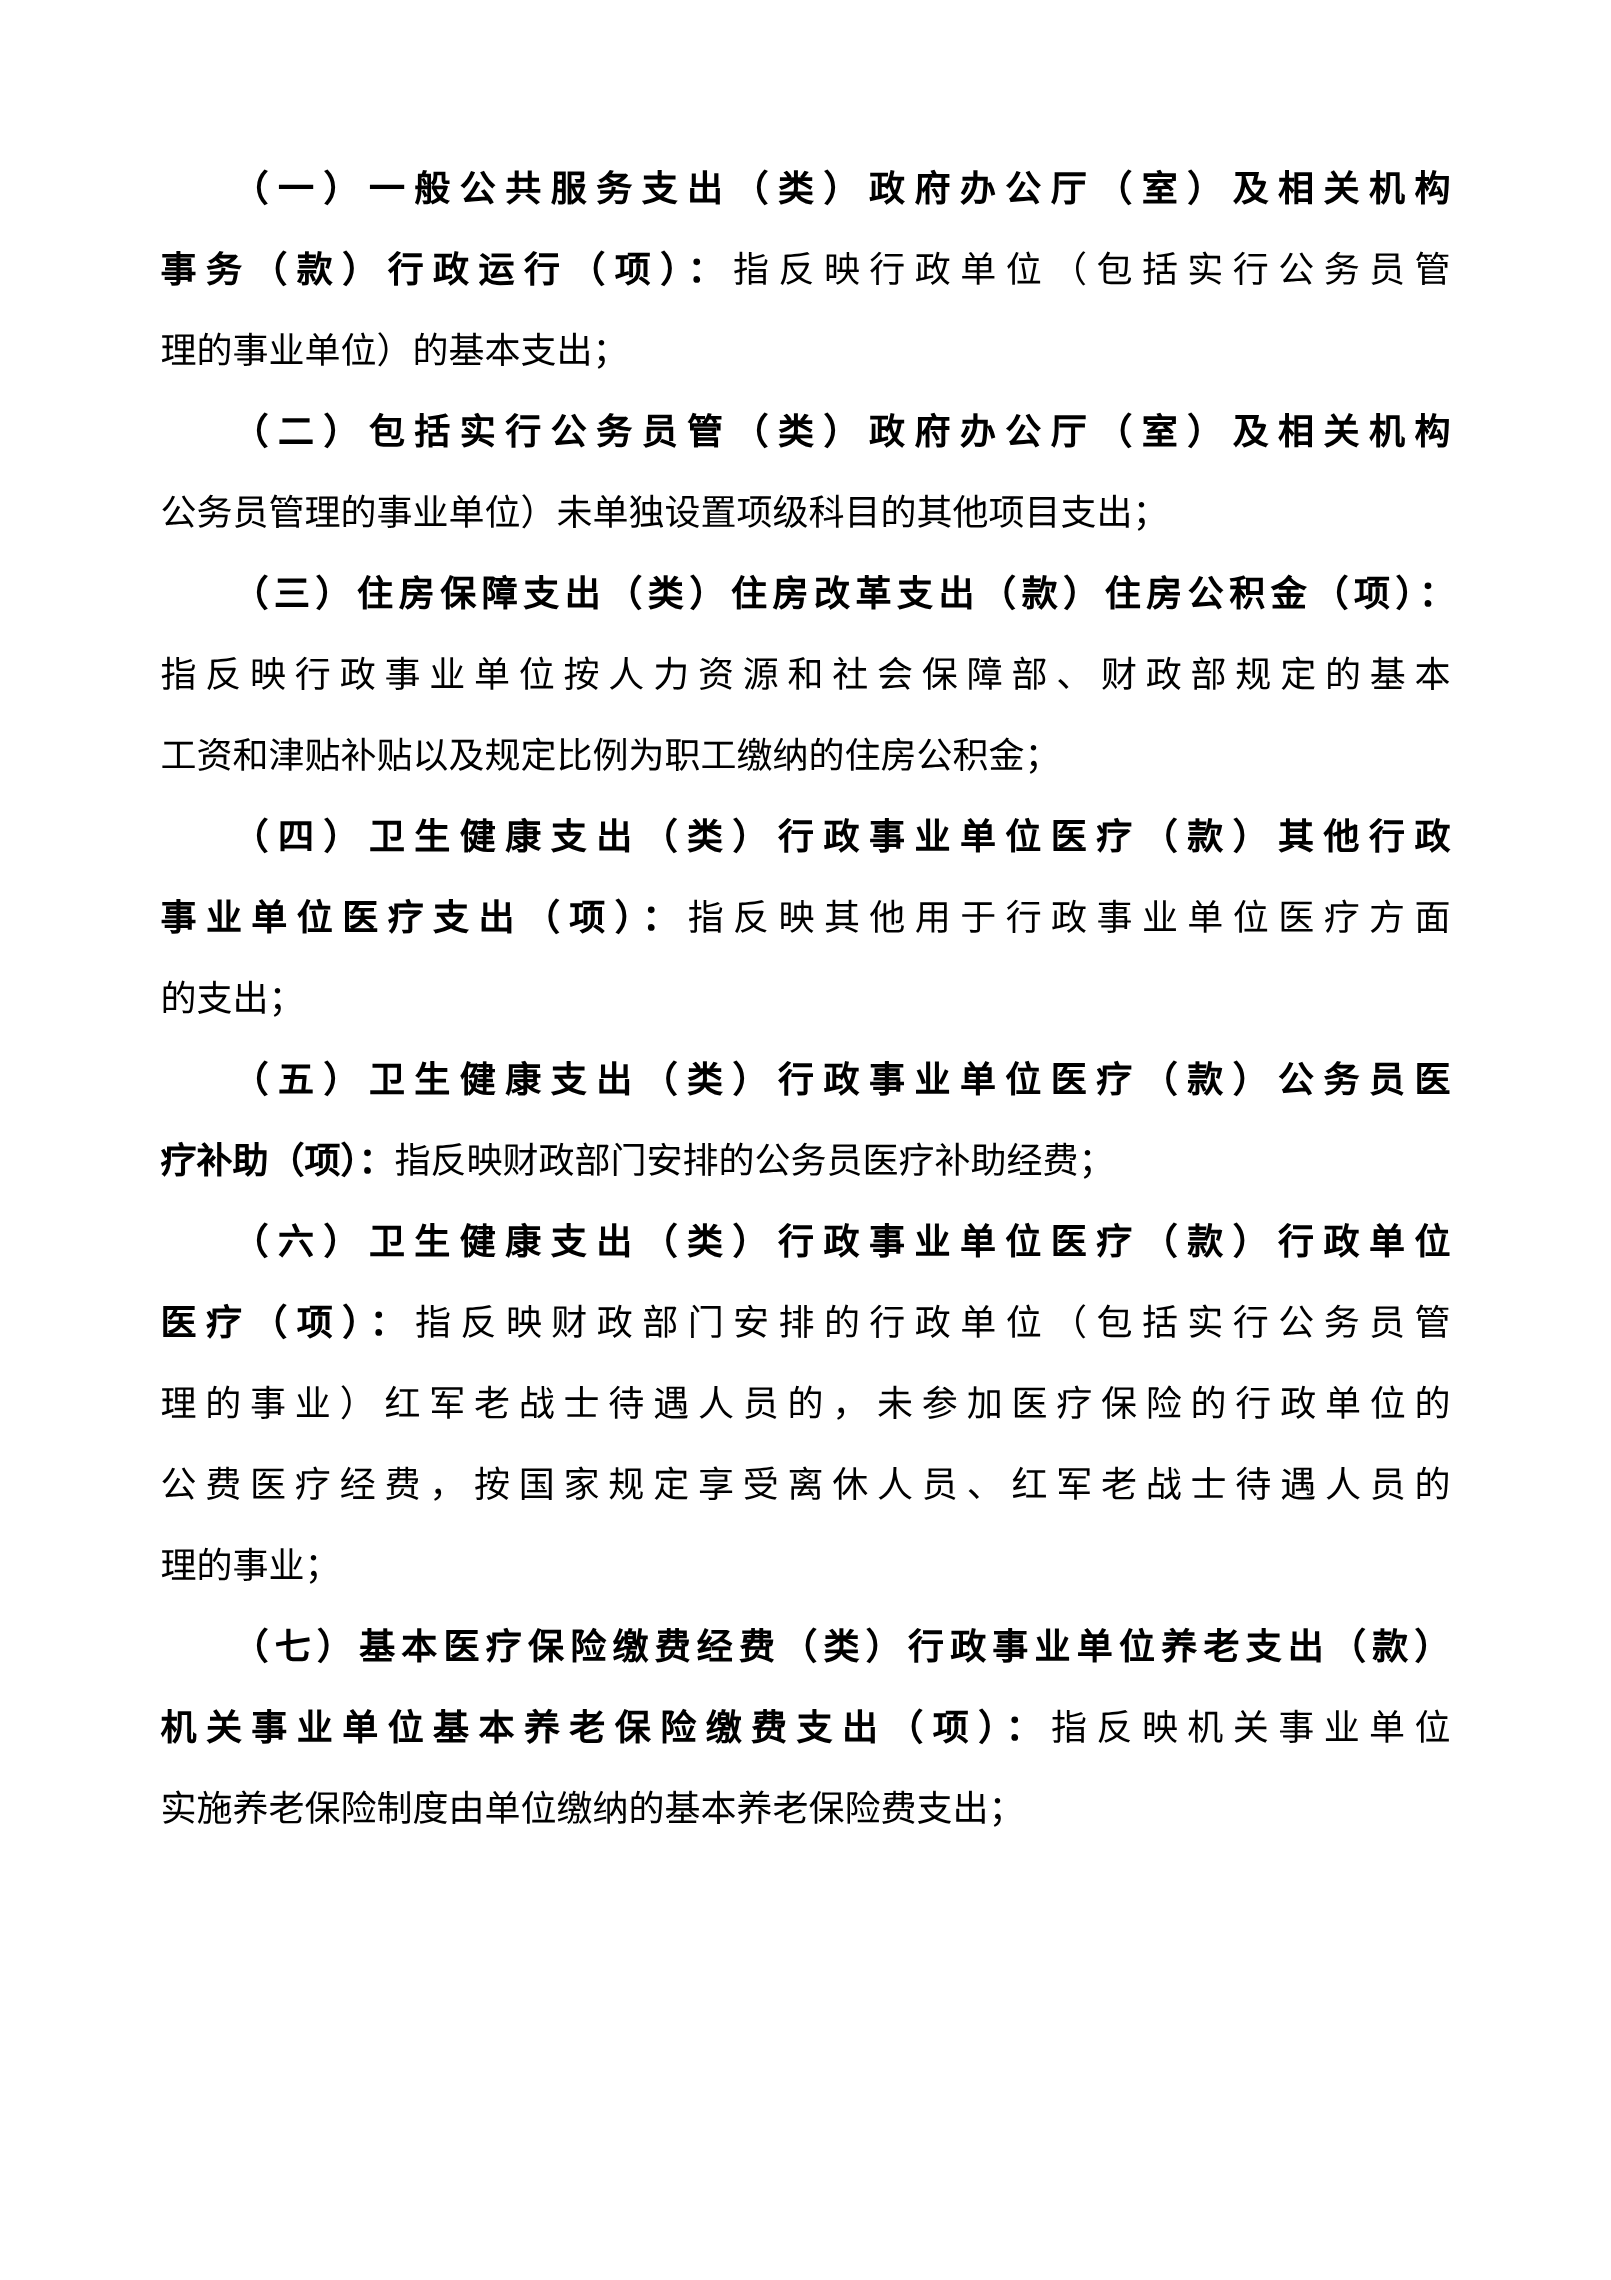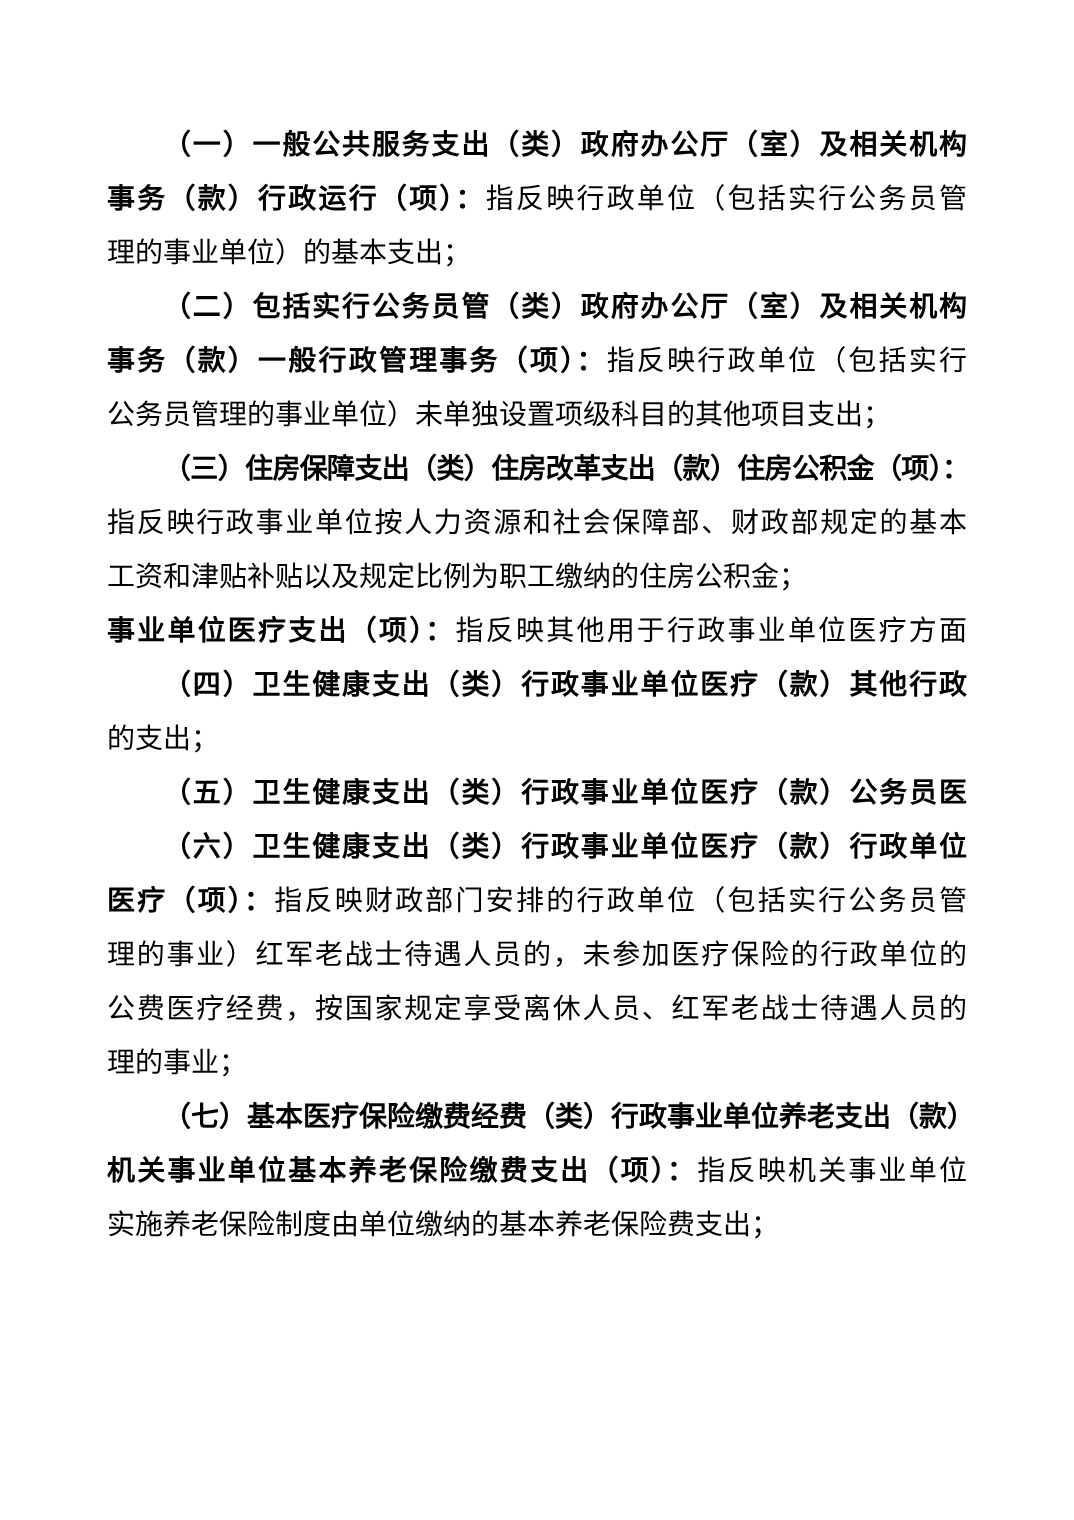--- a/index.html
+++ b/index.html
@@ -9,24 +9,24 @@
   }
   body {
     width: 1074px;
     height: 1520px;
     position: relative;
     overflow: hidden;
   }
   .doc {
     position: absolute;
     left: 107px;
-    top: 120px;
+    top: 100px;
     width: 860px;
-    font-family: Liberation Mono, monospace;
-    font-size: 28px;
+    font-family: Liberation Sans, sans-serif;
+    font-size: 24px;
     line-height: 54px;
     color: #000000;
     text-rendering: optimizeLegibility;
   }
   .para {
     margin: 0;
   }
   .line {
     height: 54px;
     text-align: left;
@@ -56,35 +56,35 @@
 <body style="background: rgb(255, 255, 255);">
 
 <div class="doc" id="doc" style="color: rgb(0, 0, 0);">
     <div class="para">
       <div class="line first fill"><span class="b">（一）一般公共服务支出（类）政府办公厅（室）及相关机构</span></div>
       <div class="line fill"><span class="b">事务（款）行政运行（项）：</span><span class="n">指反映行政单位（包括实行公务员管</span></div>
       <div class="line"><span class="n">理的事业单位）的基本支出；</span></div>
     </div>
     <div class="para">
       <div class="line first fill"><span class="b">（二）包括实行公务员管（类）政府办公厅（室）及相关机构</span></div>
-      <div class="line fill"><span class="b">事务（款）一般行政管理事务（项）：</span><span class="n">指反映行政单位（包括实行</span></div>
       <div class="line"><span class="n">公务员管理的事业单位）未单独设置项级科目的其他项目支出；</span></div>
     </div>
     <div class="para">
       <div class="line first fill tight"><span class="b">（三）住房保障支出（类）住房改革支出（款）住房公积金（项）：</span></div>
       <div class="line fill"><span class="n">指反映行政事业单位按人力资源和社会保障部、财政部规定的基本</span></div>
       <div class="line"><span class="n">工资和津贴补贴以及规定比例为职工缴纳的住房公积金；</span></div>
     </div>
     <div class="para">
+      <div class="line first fill"><span class="b">（四）卫生健康支出（类）行政事业单位医疗（款）其他行政</span></div>
       <div class="line fill"><span class="b">事业单位医疗支出（项）：</span><span class="n">指反映其他用于行政事业单位医疗方面</span></div>
-      <div class="line first fill"><span class="b">（四）卫生健康支出（类）行政事业单位医疗（款）其他行政</span></div>
       <div class="line"><span class="n">的支出；</span></div>
     </div>
     <div class="para">
       <div class="line first fill"><span class="b">（五）卫生健康支出（类）行政事业单位医疗（款）公务员医</span></div>
+      <div class="line"><span class="b">疗补助（项）：</span><span class="n">指反映财政部门安排的公务员医疗补助经费；</span></div>
     </div>
     <div class="para">
       <div class="line first fill"><span class="b">（六）卫生健康支出（类）行政事业单位医疗（款）行政单位</span></div>
       <div class="line fill"><span class="b">医疗（项）：</span><span class="n">指反映财政部门安排的行政单位（包括实行公务员管</span></div>
       <div class="line fill"><span class="n">理的事业）红军老战士待遇人员的，未参加医疗保险的行政单位的</span></div>
       <div class="line fill"><span class="n">公费医疗经费，按国家规定享受离休人员、红军老战士待遇人员的</span></div>
       <div class="line"><span class="n">理的事业；</span></div>
     </div>
     <div class="para">
       <div class="line first fill"><span class="b">（七）基本医疗保险缴费经费（类）行政事业单位养老支出（款）</span></div>

